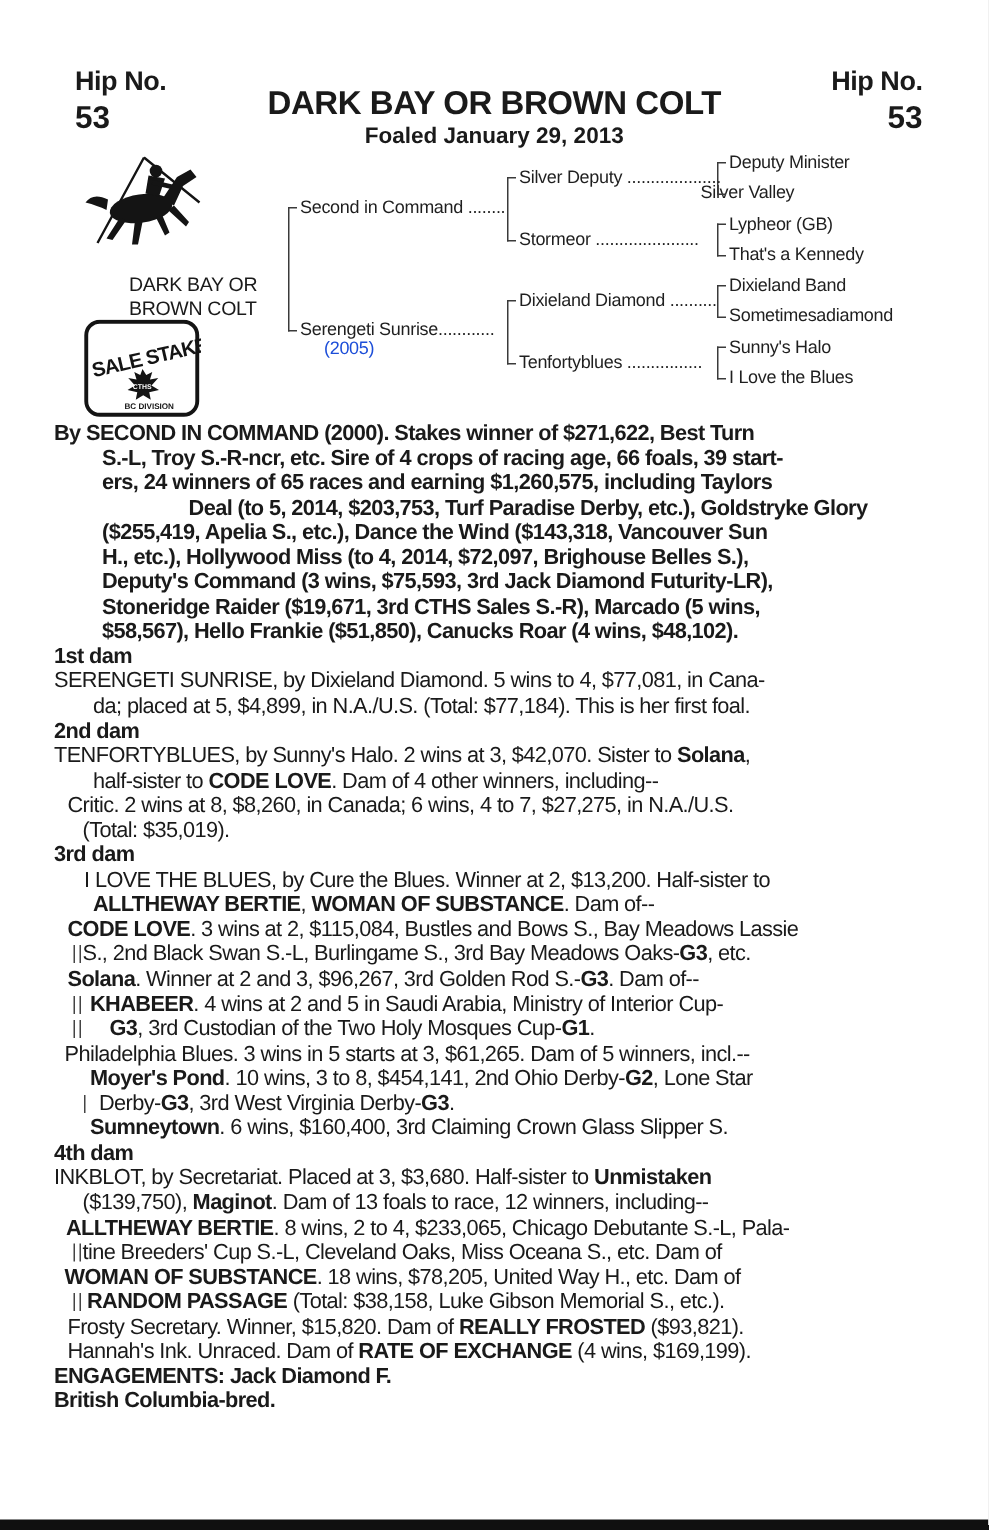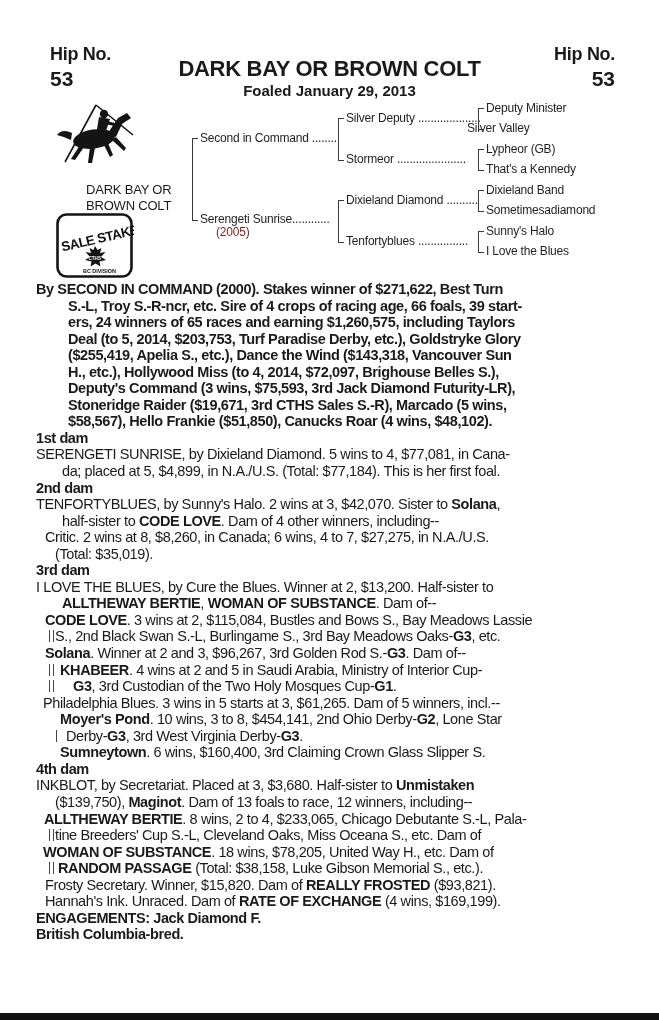--- a/index.html
+++ b/index.html
@@ -16,21 +16,21 @@
   .title{position:absolute;top:56px;left:0;width:100%;text-align:center;
          font-size:22px;font-weight:bold;letter-spacing:-0.3px;}
   .foaled{position:absolute;top:82px;left:0;width:100%;text-align:center;
           font-size:15px;font-weight:bold;}
   
   #logo{position:absolute;left:52px;top:102px;}
   .colorlabel{position:absolute;left:61px;top:182px;font-size:13px;line-height:16px;letter-spacing:-0.2px;margin-left:25px;}
   #stamp{position:absolute;left:56px;top:213px;}
   
   .pnode{position:absolute;font-size:12px;letter-spacing:-0.2px;white-space:nowrap;color:#1f1f1f;}
-  .pyear{position:absolute;font-size:12px;letter-spacing:-0.2px;color:#7f1d1d;}
+  .pyear{position:absolute;font-size:12px;letter-spacing:-0.2px;color:#1d4ed8;}
   .bracket{position:absolute;width:5px;border-left:1px solid #3a3a3a;
            border-top:1px solid #3a3a3a;border-bottom:1px solid #3a3a3a;}
   
   #body-text{position:absolute;left:36px;top:281px;width:600px;}
   .line{position:relative;height:16.55px;line-height:16.55px;white-space:nowrap;
         font-size:14.5px;letter-spacing:-0.4px;}
   .line .b{font-weight:bold;}
   .line.b{font-weight:bold;}
   .mark{position:absolute;top:2px;height:12px;}
   .mark.double{left:13px;width:3px;border-left:1px solid #444;border-right:1px solid #444;}
@@ -106,36 +106,36 @@
     <div class="bracket" style="left:478px;top:108px;height:20px;"></div>
     <div class="bracket" style="left:478px;top:149px;height:20px;"></div>
     <div class="bracket" style="left:478px;top:190px;height:20px;"></div>
     <div class="bracket" style="left:478px;top:231px;height:20px;"></div>
   </div>
 
   <div id="body-text">
       <div class="line b" style="padding-left: 0px;"><span>By SECOND IN COMMAND (2000). Stakes winner of $271,622, Best Turn</span></div>
       <div class="line b" style="padding-left: 32px;"><span>S.-L, Troy S.-R-ncr, etc. Sire of 4 crops of racing age, 66 foals, 39 start-</span></div>
       <div class="line b" style="padding-left: 32px;"><span>ers, 24 winners of 65 races and earning $1,260,575, including Taylors</span></div>
-      <div class="line b" style="padding-left: 32px;"><span>Deal (to 5, 2014, $203,753, Turf Paradise Derby, etc.), Goldstryke Glory</span></div>
+      <div class="line b" style="padding-left: 32px; text-align: center;"><span>Deal (to 5, 2014, $203,753, Turf Paradise Derby, etc.), Goldstryke Glory</span></div>
       <div class="line b" style="padding-left: 32px;"><span>($255,419, Apelia S., etc.), Dance the Wind ($143,318, Vancouver Sun</span></div>
       <div class="line b" style="padding-left: 32px;"><span>H., etc.), Hollywood Miss (to 4, 2014, $72,097, Brighouse Belles S.),</span></div>
       <div class="line b" style="padding-left: 32px;"><span>Deputy's Command (3 wins, $75,593, 3rd Jack Diamond Futurity-LR),</span></div>
       <div class="line b" style="padding-left: 32px;"><span>Stoneridge Raider ($19,671, 3rd CTHS Sales S.-R), Marcado (5 wins,</span></div>
       <div class="line b" style="padding-left: 32px;"><span>$58,567), Hello Frankie ($51,850), Canucks Roar (4 wins, $48,102).</span></div>
       <div class="line b" style="padding-left: 0px;"><span>1st dam</span></div>
       <div class="line" style="padding-left: 0px;"><span>SERENGETI SUNRISE, by Dixieland Diamond. 5 wins to 4, $77,081, in Cana-</span></div>
       <div class="line" style="padding-left: 26px;"><span>da; placed at 5, $4,899, in N.A./U.S. (Total: $77,184). This is her first foal.</span></div>
       <div class="line b" style="padding-left: 0px;"><span>2nd dam</span></div>
       <div class="line" style="padding-left: 0px;"><span>TENFORTYBLUES, by Sunny's Halo. 2 wins at 3, $42,070. Sister to </span><span class="b">Solana</span><span>,</span></div>
       <div class="line" style="padding-left: 26px;"><span>half-sister to </span><span class="b">CODE LOVE</span><span>. Dam of 4 other winners, including--</span></div>
       <div class="line" style="padding-left: 9px;"><span>Critic. 2 wins at 8, $8,260, in Canada; 6 wins, 4 to 7, $27,275, in N.A./U.S.</span></div>
       <div class="line" style="padding-left: 19px;"><span>(Total: $35,019).</span></div>
       <div class="line b" style="padding-left: 0px;"><span>3rd dam</span></div>
-      <div class="line" style="padding-left: 0px;"><span>I LOVE THE BLUES, by Cure the Blues. Winner at 2, $13,200. Half-sister to</span></div>
+      <div class="line" style="padding-left: 0px; margin-left: 20px;"><span>I LOVE THE BLUES, by Cure the Blues. Winner at 2, $13,200. Half-sister to</span></div>
       <div class="line" style="padding-left: 26px;"><span class="b">ALLTHEWAY BERTIE</span><span>, </span><span class="b">WOMAN OF SUBSTANCE</span><span>. Dam of--</span></div>
       <div class="line" style="padding-left: 9px;"><span class="b">CODE LOVE</span><span>. 3 wins at 2, $115,084, Bustles and Bows S., Bay Meadows Lassie</span></div>
       <div class="line" style="padding-left: 19px;"><span class="mark double"></span><span>S., 2nd Black Swan S.-L, Burlingame S., 3rd Bay Meadows Oaks-</span><span class="b">G3</span><span>, etc.</span></div>
       <div class="line" style="padding-left: 9px;"><span class="b">Solana</span><span>. Winner at 2 and 3, $96,267, 3rd Golden Rod S.-</span><span class="b">G3</span><span>. Dam of--</span></div>
       <div class="line" style="padding-left: 24px;"><span class="mark double"></span><span class="b">KHABEER</span><span>. 4 wins at 2 and 5 in Saudi Arabia, Ministry of Interior Cup-</span></div>
       <div class="line" style="padding-left: 37px;"><span class="mark double"></span><span class="b">G3</span><span>, 3rd Custodian of the Two Holy Mosques Cup-</span><span class="b">G1</span><span>.</span></div>
       <div class="line" style="padding-left: 7px;"><span>Philadelphia Blues. 3 wins in 5 starts at 3, $61,265. Dam of 5 winners, incl.--</span></div>
       <div class="line" style="padding-left: 24px;"><span class="b">Moyer's Pond</span><span>. 10 wins, 3 to 8, $454,141, 2nd Ohio Derby-</span><span class="b">G2</span><span>, Lone Star</span></div>
       <div class="line" style="padding-left: 30px;"><span class="mark single"></span><span>Derby-</span><span class="b">G3</span><span>, 3rd West Virginia Derby-</span><span class="b">G3</span><span>.</span></div>
       <div class="line" style="padding-left: 24px;"><span class="b">Sumneytown</span><span>. 6 wins, $160,400, 3rd Claiming Crown Glass Slipper S.</span></div>

